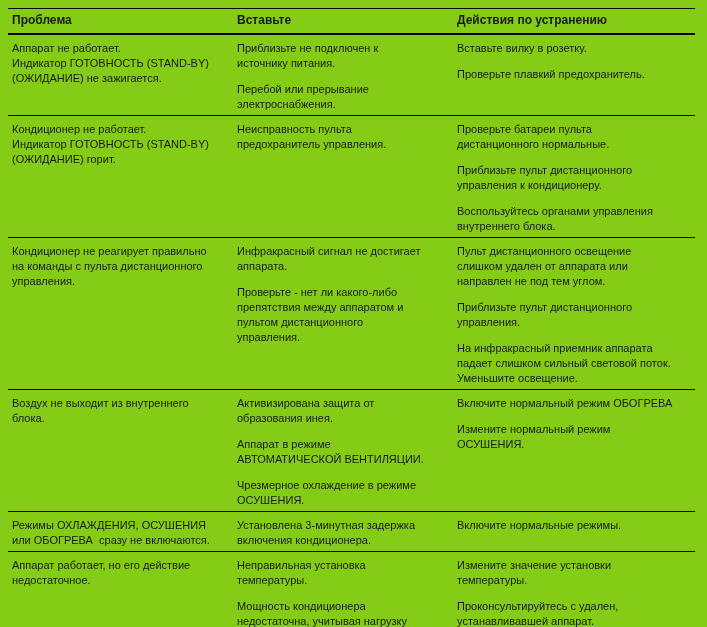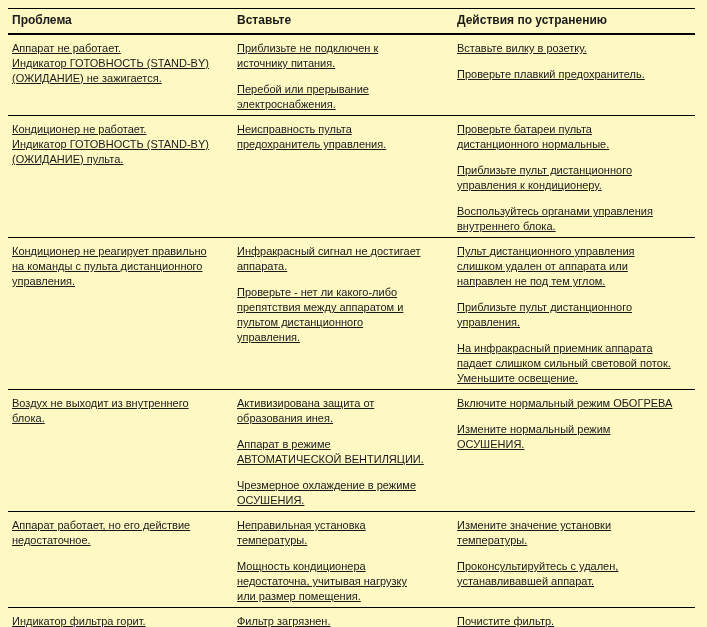--- a/index.html
+++ b/index.html
@@ -3,21 +3,21 @@
 <meta charset="utf-8">
 <style>
   * { margin: 0; padding: 0; box-sizing: border-box; }
   html, body {
     background: #ffffff;
   }
   .page {
     position: relative;
     width: 707px;
     height: 627px;
-    background: #fef9c3;
+    background: #84cc16;
     font-family: "Liberation Sans", sans-serif;
     color: #1a1a1a;
     overflow: hidden;
   }
   table.troubleshooting {
     position: absolute;
     left: 8px;
     top: 8px;
     width: 687px;
     border-collapse: collapse;
@@ -43,21 +43,20 @@
     font-size: 11px;
     line-height: 15px;
     padding: 6px 2px 3px 3px;
     border-bottom: 1px solid #000000;
   }
   td:first-child { padding-left: 4px; }
   tbody tr:last-child td { border-bottom: 2px solid #000000; }
   td p {
     white-space: pre;
     margin: 11px 0 0 0;
-    text-decoration: underline;
   }
   td p:first-child { margin-top: 0; }
   
   tbody tr:nth-child(1) td { height: 70px; }
   tbody tr:nth-child(2) td { height: 112px; }
   tbody tr:nth-child(3) td { height: 137px; }
   tbody tr:nth-child(4) td { height: 112px; }
   tbody tr:nth-child(5) td { height: 35px; }
   tbody tr:nth-child(6) td { height: 89px; }
   tbody tr:nth-child(7) td { height: 22px; }
@@ -94,21 +93,21 @@
           </td>
           <td>
             <p>Вставьте вилку в розетку.</p>
             <p>Проверьте плавкий предохранитель.</p>
           </td>
         </tr>
         <tr>
           <td>
             <p>Кондиционер не работает.
 Индикатор ГОТОВНОСТЬ (STAND-BY)
-(ОЖИДАНИЕ) пульта.</p>
+(ОЖИДАНИЕ) горит.</p>
           </td>
           <td>
             <p>Неисправность пульта
 предохранитель управления.</p>
           </td>
           <td>
             <p>Проверьте батареи пульта
 дистанционного нормальные.</p>
             <p>Приблизьте пульт дистанционного
 управления к кондиционеру.</p>
@@ -124,21 +123,21 @@
           </td>
           <td>
             <p>Инфракрасный сигнал не достигает
 аппарата.</p>
             <p>Проверьте - нет ли какого-либо
 препятствия между аппаратом и
 пультом дистанционного
 управления.</p>
           </td>
           <td>
-            <p>Пульт дистанционного управления
+            <p>Пульт дистанционного освещение
 слишком удален от аппарата или
 направлен не под тем углом.</p>
             <p>Приблизьте пульт дистанционного
 управления.</p>
             <p>На инфракрасный приемник аппарата
 падает слишком сильный световой поток.
 Уменьшите освещение.</p>
           </td>
         </tr>
         <tr>
@@ -155,20 +154,33 @@
 ОСУШЕНИЯ.</p>
           </td>
           <td>
             <p>Включите нормальный режим ОБОГРЕВА</p>
             <p>Измените нормальный режим
 ОСУШЕНИЯ.</p>
           </td>
         </tr>
         <tr>
           <td>
+            <p>Режимы ОХЛАЖДЕНИЯ, ОСУШЕНИЯ
+или ОБОГРЕВА  сразу не включаются.</p>
+          </td>
+          <td>
+            <p>Установлена 3-минутная задержка
+включения кондиционера.</p>
+          </td>
+          <td>
+            <p>Включите нормальные режимы.</p>
+          </td>
+        </tr>
+        <tr>
+          <td>
             <p>Аппарат работает, но его действие
 недостаточное.</p>
           </td>
           <td>
             <p>Неправильная установка
 температуры.</p>
             <p>Мощность кондиционера
 недостаточна, учитывая нагрузку
 или размер помещения.</p>
           </td>

